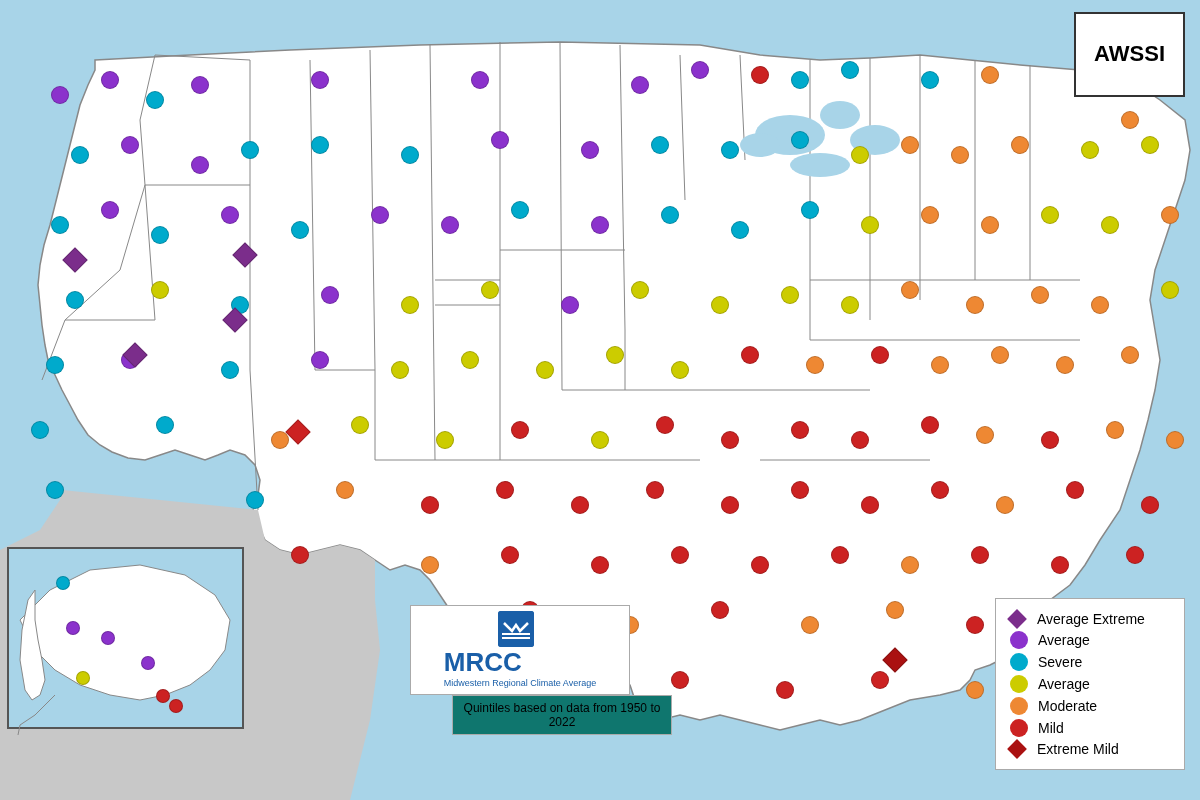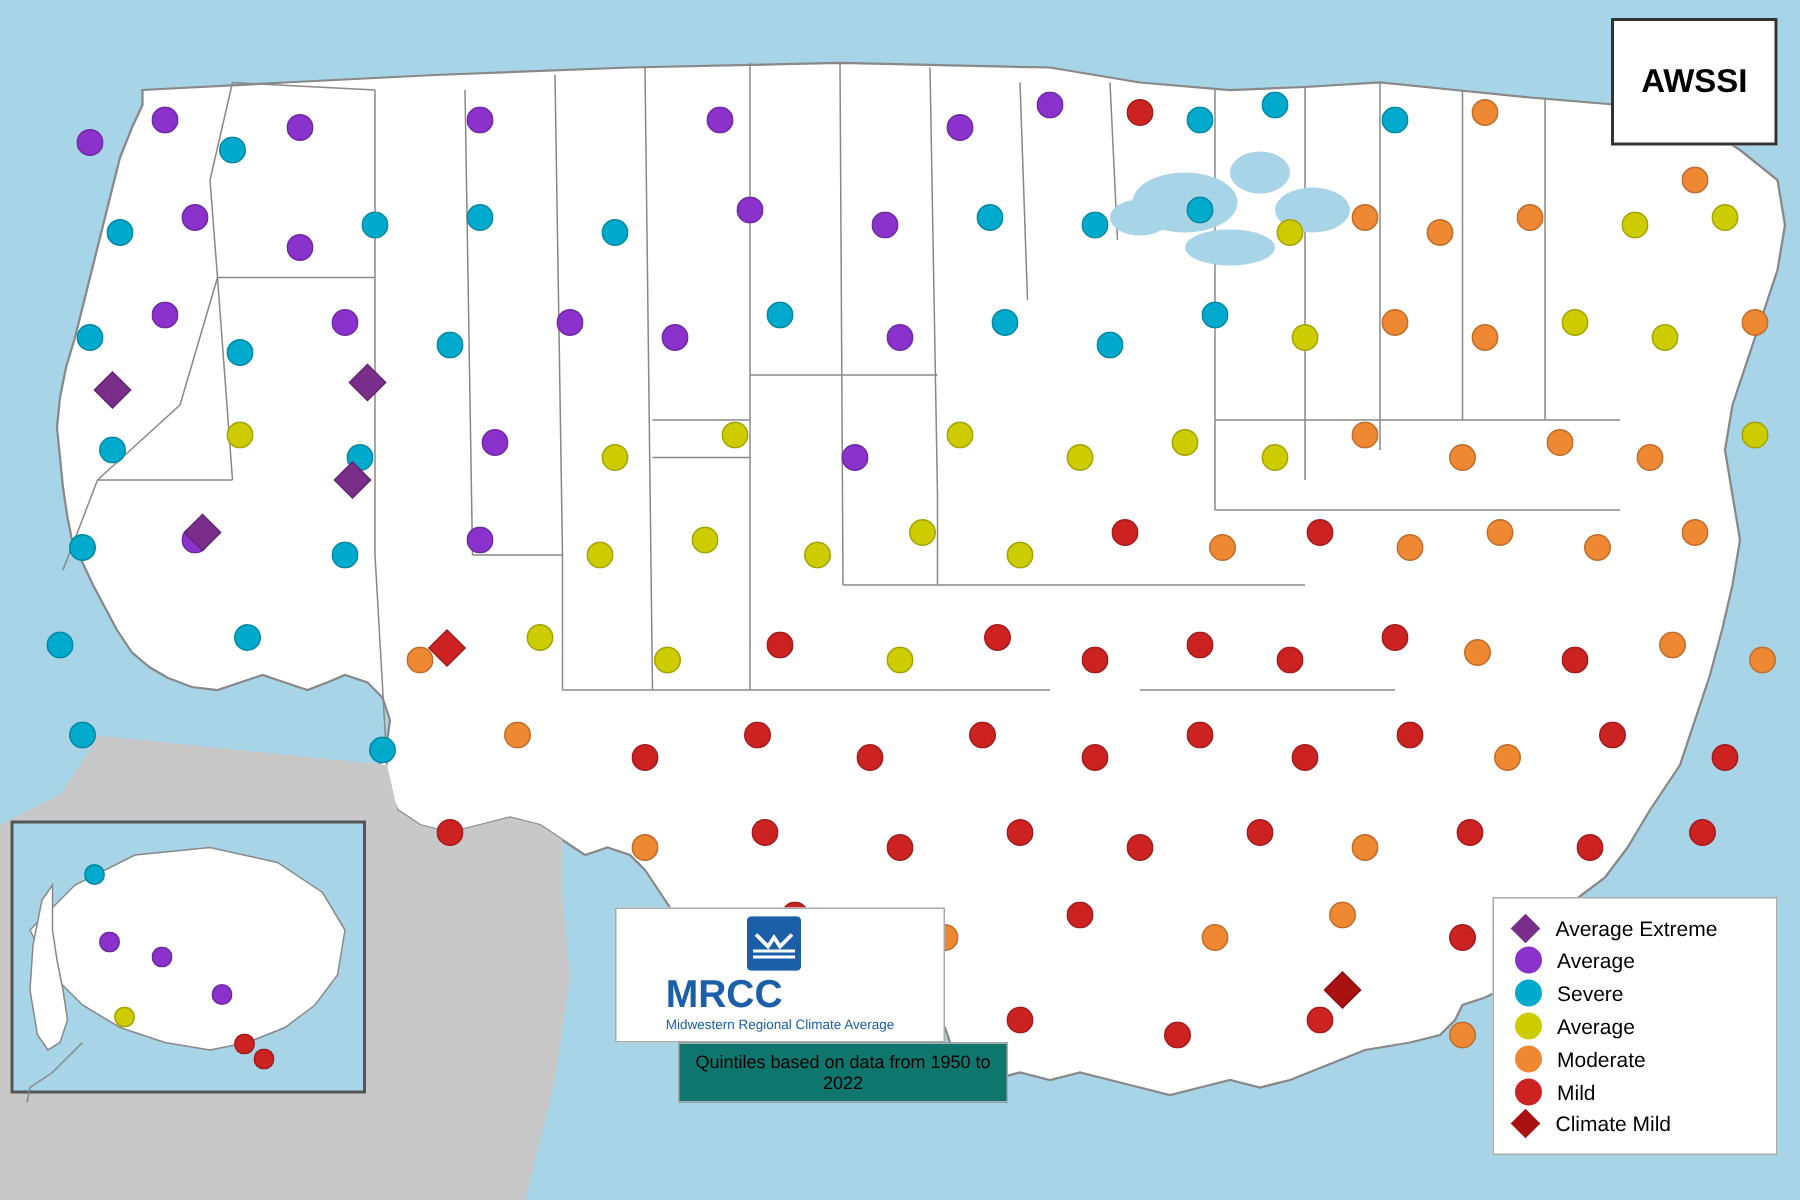--- a/index.html
+++ b/index.html
@@ -371,21 +371,21 @@
     <div class="legend-item">
       <div class="legend-circle" style="background:#ee8833;"></div>
       <span>Moderate</span>
     </div>
     <div class="legend-item">
       <div class="legend-circle" style="background:#cc2222;"></div>
       <span>Mild</span>
     </div>
     <div class="legend-item">
       <div class="legend-diamond" style="background:#aa1111;"></div>
-      <span>Climate Mild</span>
+      <span>Extreme Mild</span>
     </div>
   </div>
 
   <div class="mrcc-logo" style="position:absolute;bottom:105px;left:490px;background:white;border:1px solid #aaa;padding:5px 10px;display:flex;align-items:center;z-index:10;width:220px;">
     <div class="mrcc-icon">
       <svg width="36" height="36" viewBox="0 0 36 36">
         <rect width="36" height="36" fill="#1a5fa8" rx="3"></rect>
         <path d="M6,12 L14,20 L18,14 L22,20 L30,12" fill="none" stroke="white" stroke-width="2.5"></path>
         <rect x="4" y="22" width="28" height="2" fill="white"></rect>
         <rect x="4" y="26" width="28" height="2" fill="white"></rect>

